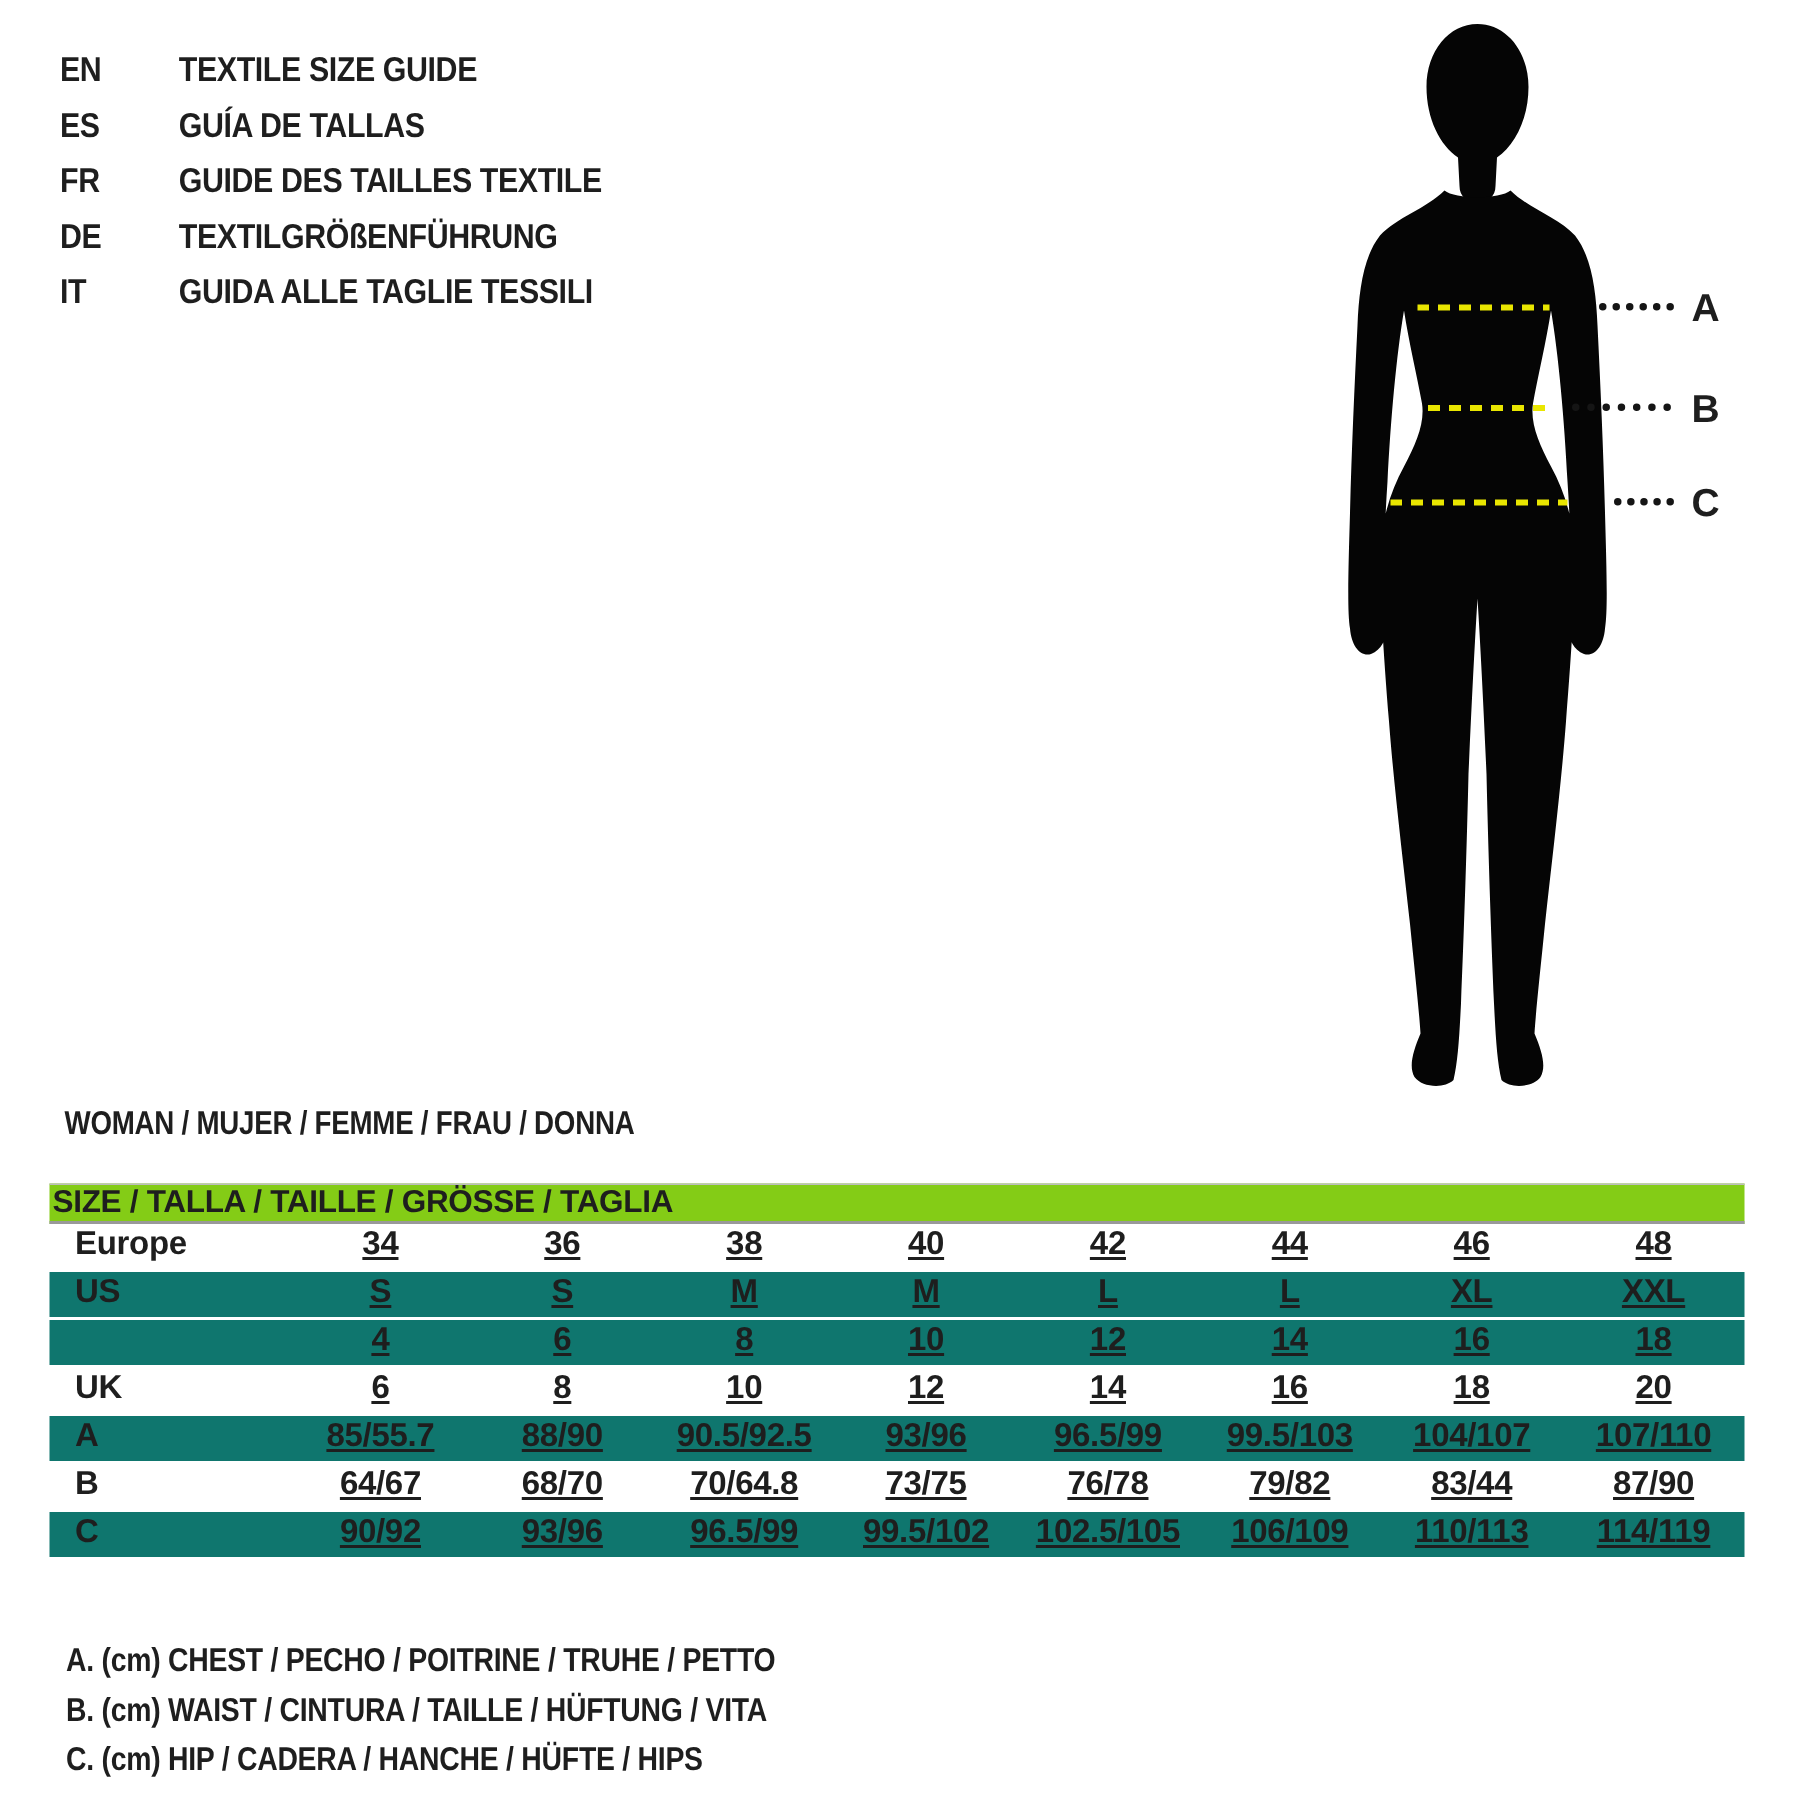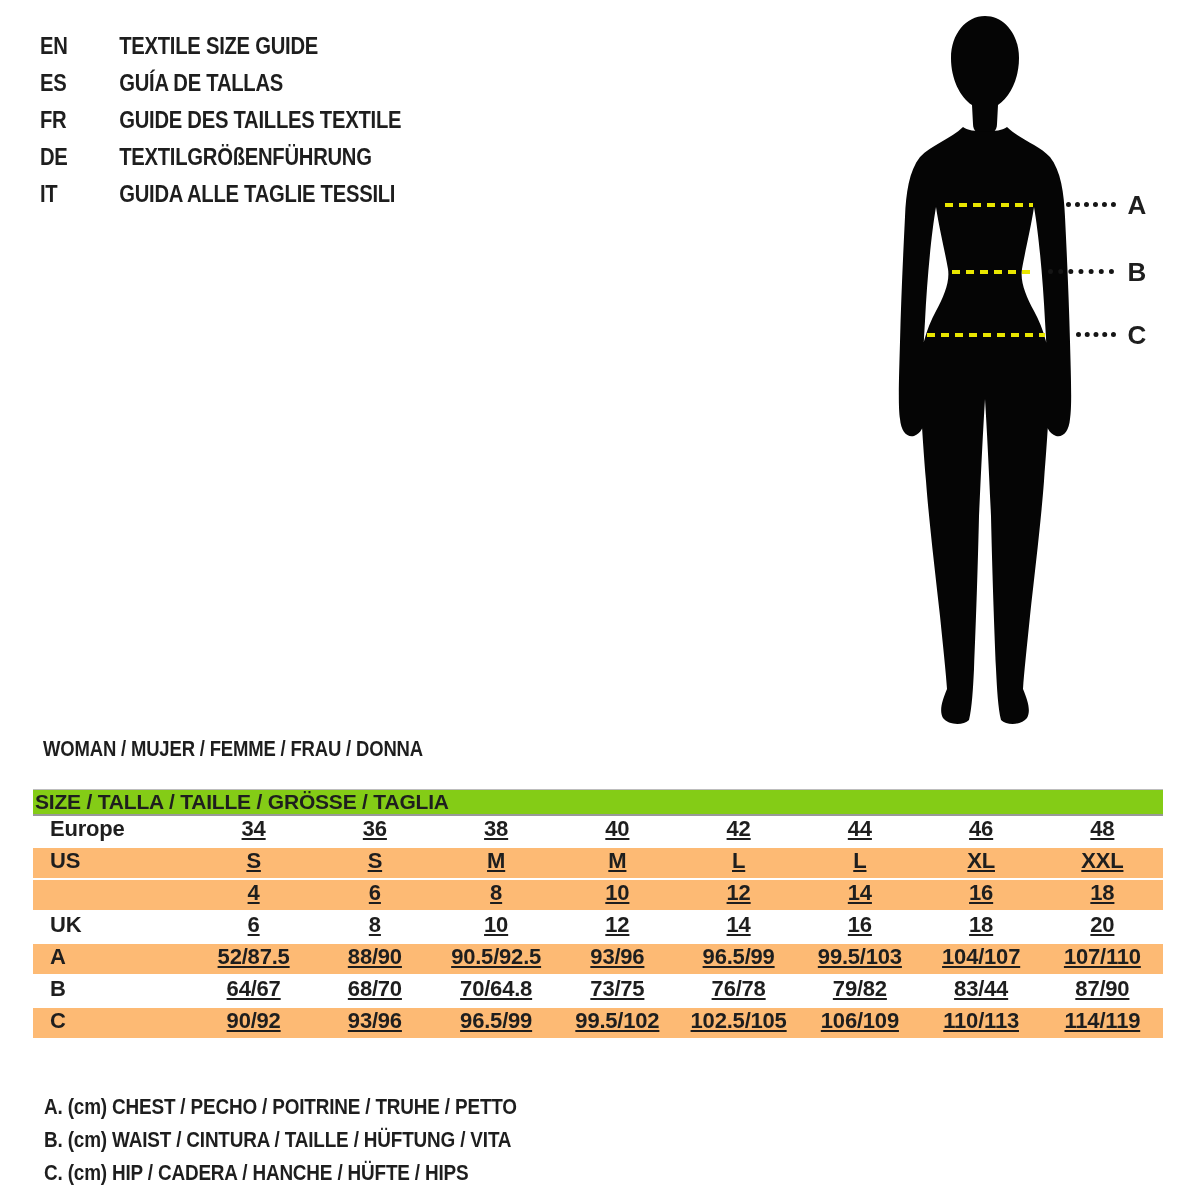--- a/index.html
+++ b/index.html
@@ -31,21 +31,21 @@
 
   
   .size-table{left:33px;top:789px;width:1130px;}
   .table-header{
     background:#84cc16;height:24px;line-height:24px;border-top:1px solid #bdbdbd;
     border-bottom:2px solid #999999;padding-left:2px;
     font-weight:700;font-size:21px;letter-spacing:-0.2px;
   }
   .t-row{display:flex;height:30px;margin-bottom:2px;align-items:flex-start;
     font-weight:700;font-size:22px;letter-spacing:-0.2px;}
-  .t-row.shade{background:#fdba74;}
+  .t-row.shade{background:#0f766e;}
   .t-label{width:160px;padding-left:17px;box-sizing:border-box;}
   .t-cell{width:121.25px;text-align:center;text-decoration:underline;}
 </style>
 </head>
 <body>
 
 <div class="abs lang-block">
   <div class="lang-row">
     <span class="lang-code">EN</span>
     <span class="lang-title">TEXTILE SIZE GUIDE</span>
@@ -150,21 +150,21 @@
     <div class="t-cell">10</div>
     <div class="t-cell">12</div>
     <div class="t-cell">14</div>
     <div class="t-cell">16</div>
     <div class="t-cell">18</div>
     <div class="t-cell">20</div>
   </div>
 
   <div class="t-row shade">
     <div class="t-label">A</div>
-    <div class="t-cell">52/87.5</div>
+    <div class="t-cell">85/55.7</div>
     <div class="t-cell">88/90</div>
     <div class="t-cell">90.5/92.5</div>
     <div class="t-cell">93/96</div>
     <div class="t-cell">96.5/99</div>
     <div class="t-cell">99.5/103</div>
     <div class="t-cell">104/107</div>
     <div class="t-cell">107/110</div>
   </div>
 
   <div class="t-row">

